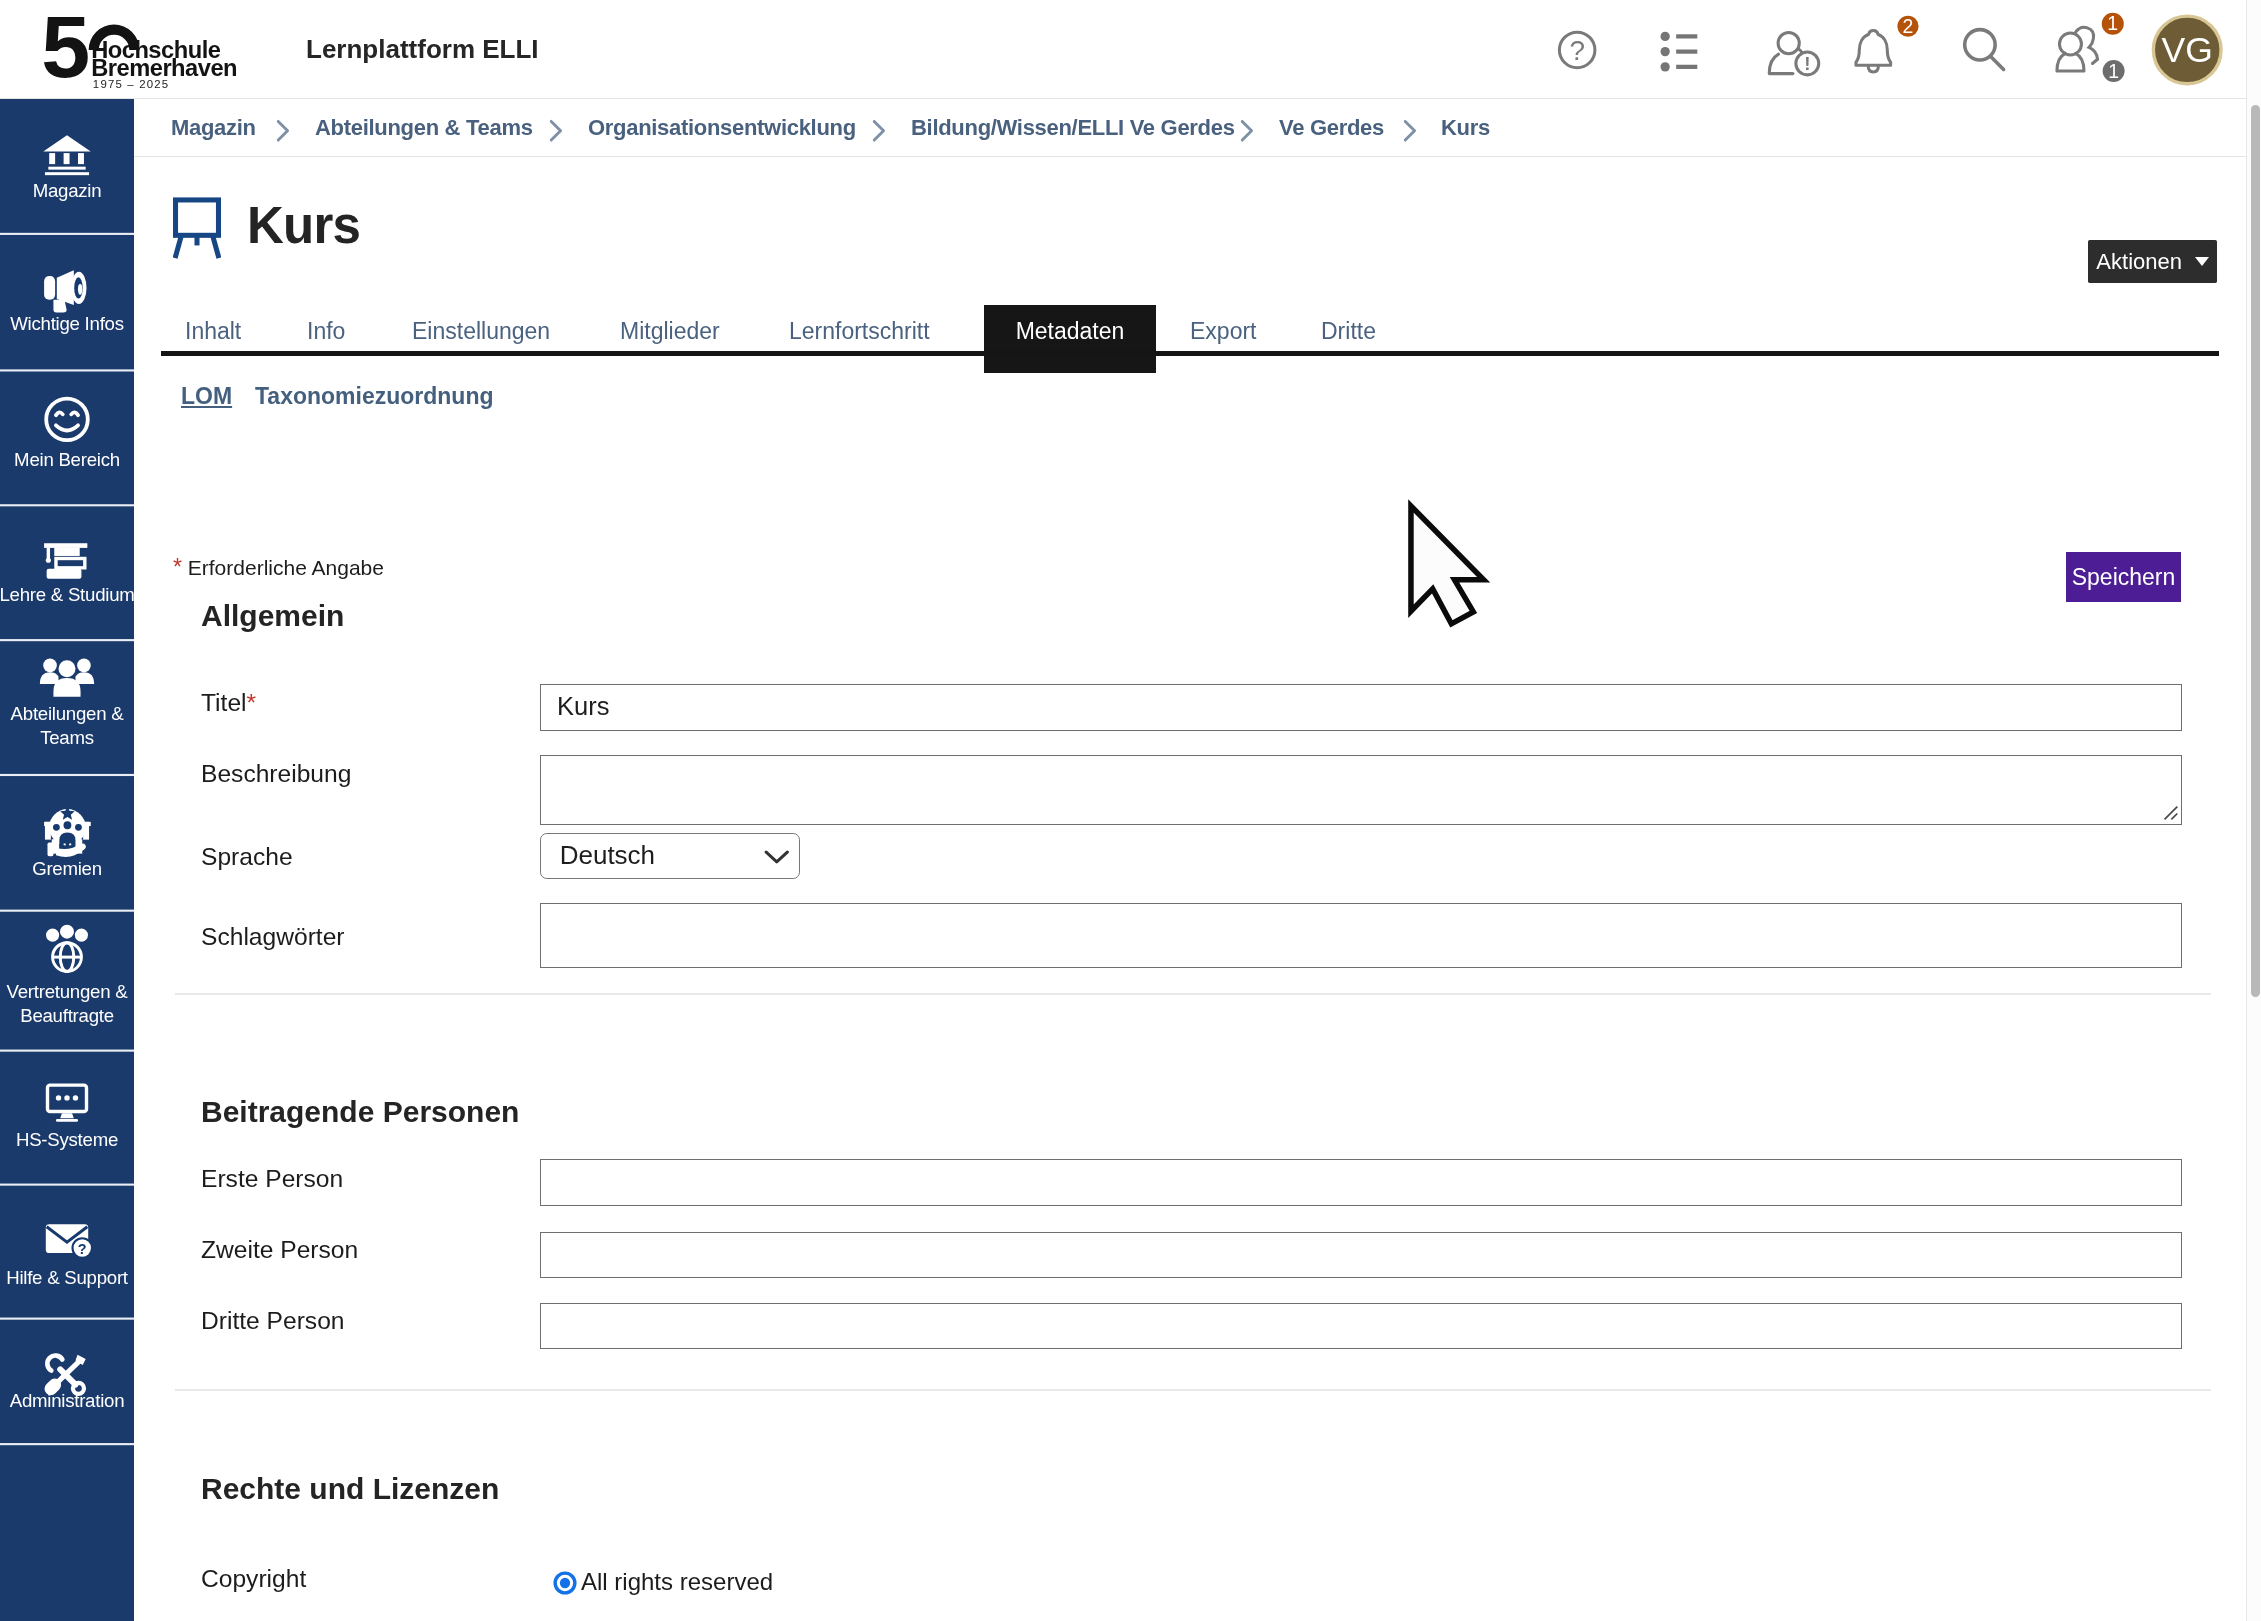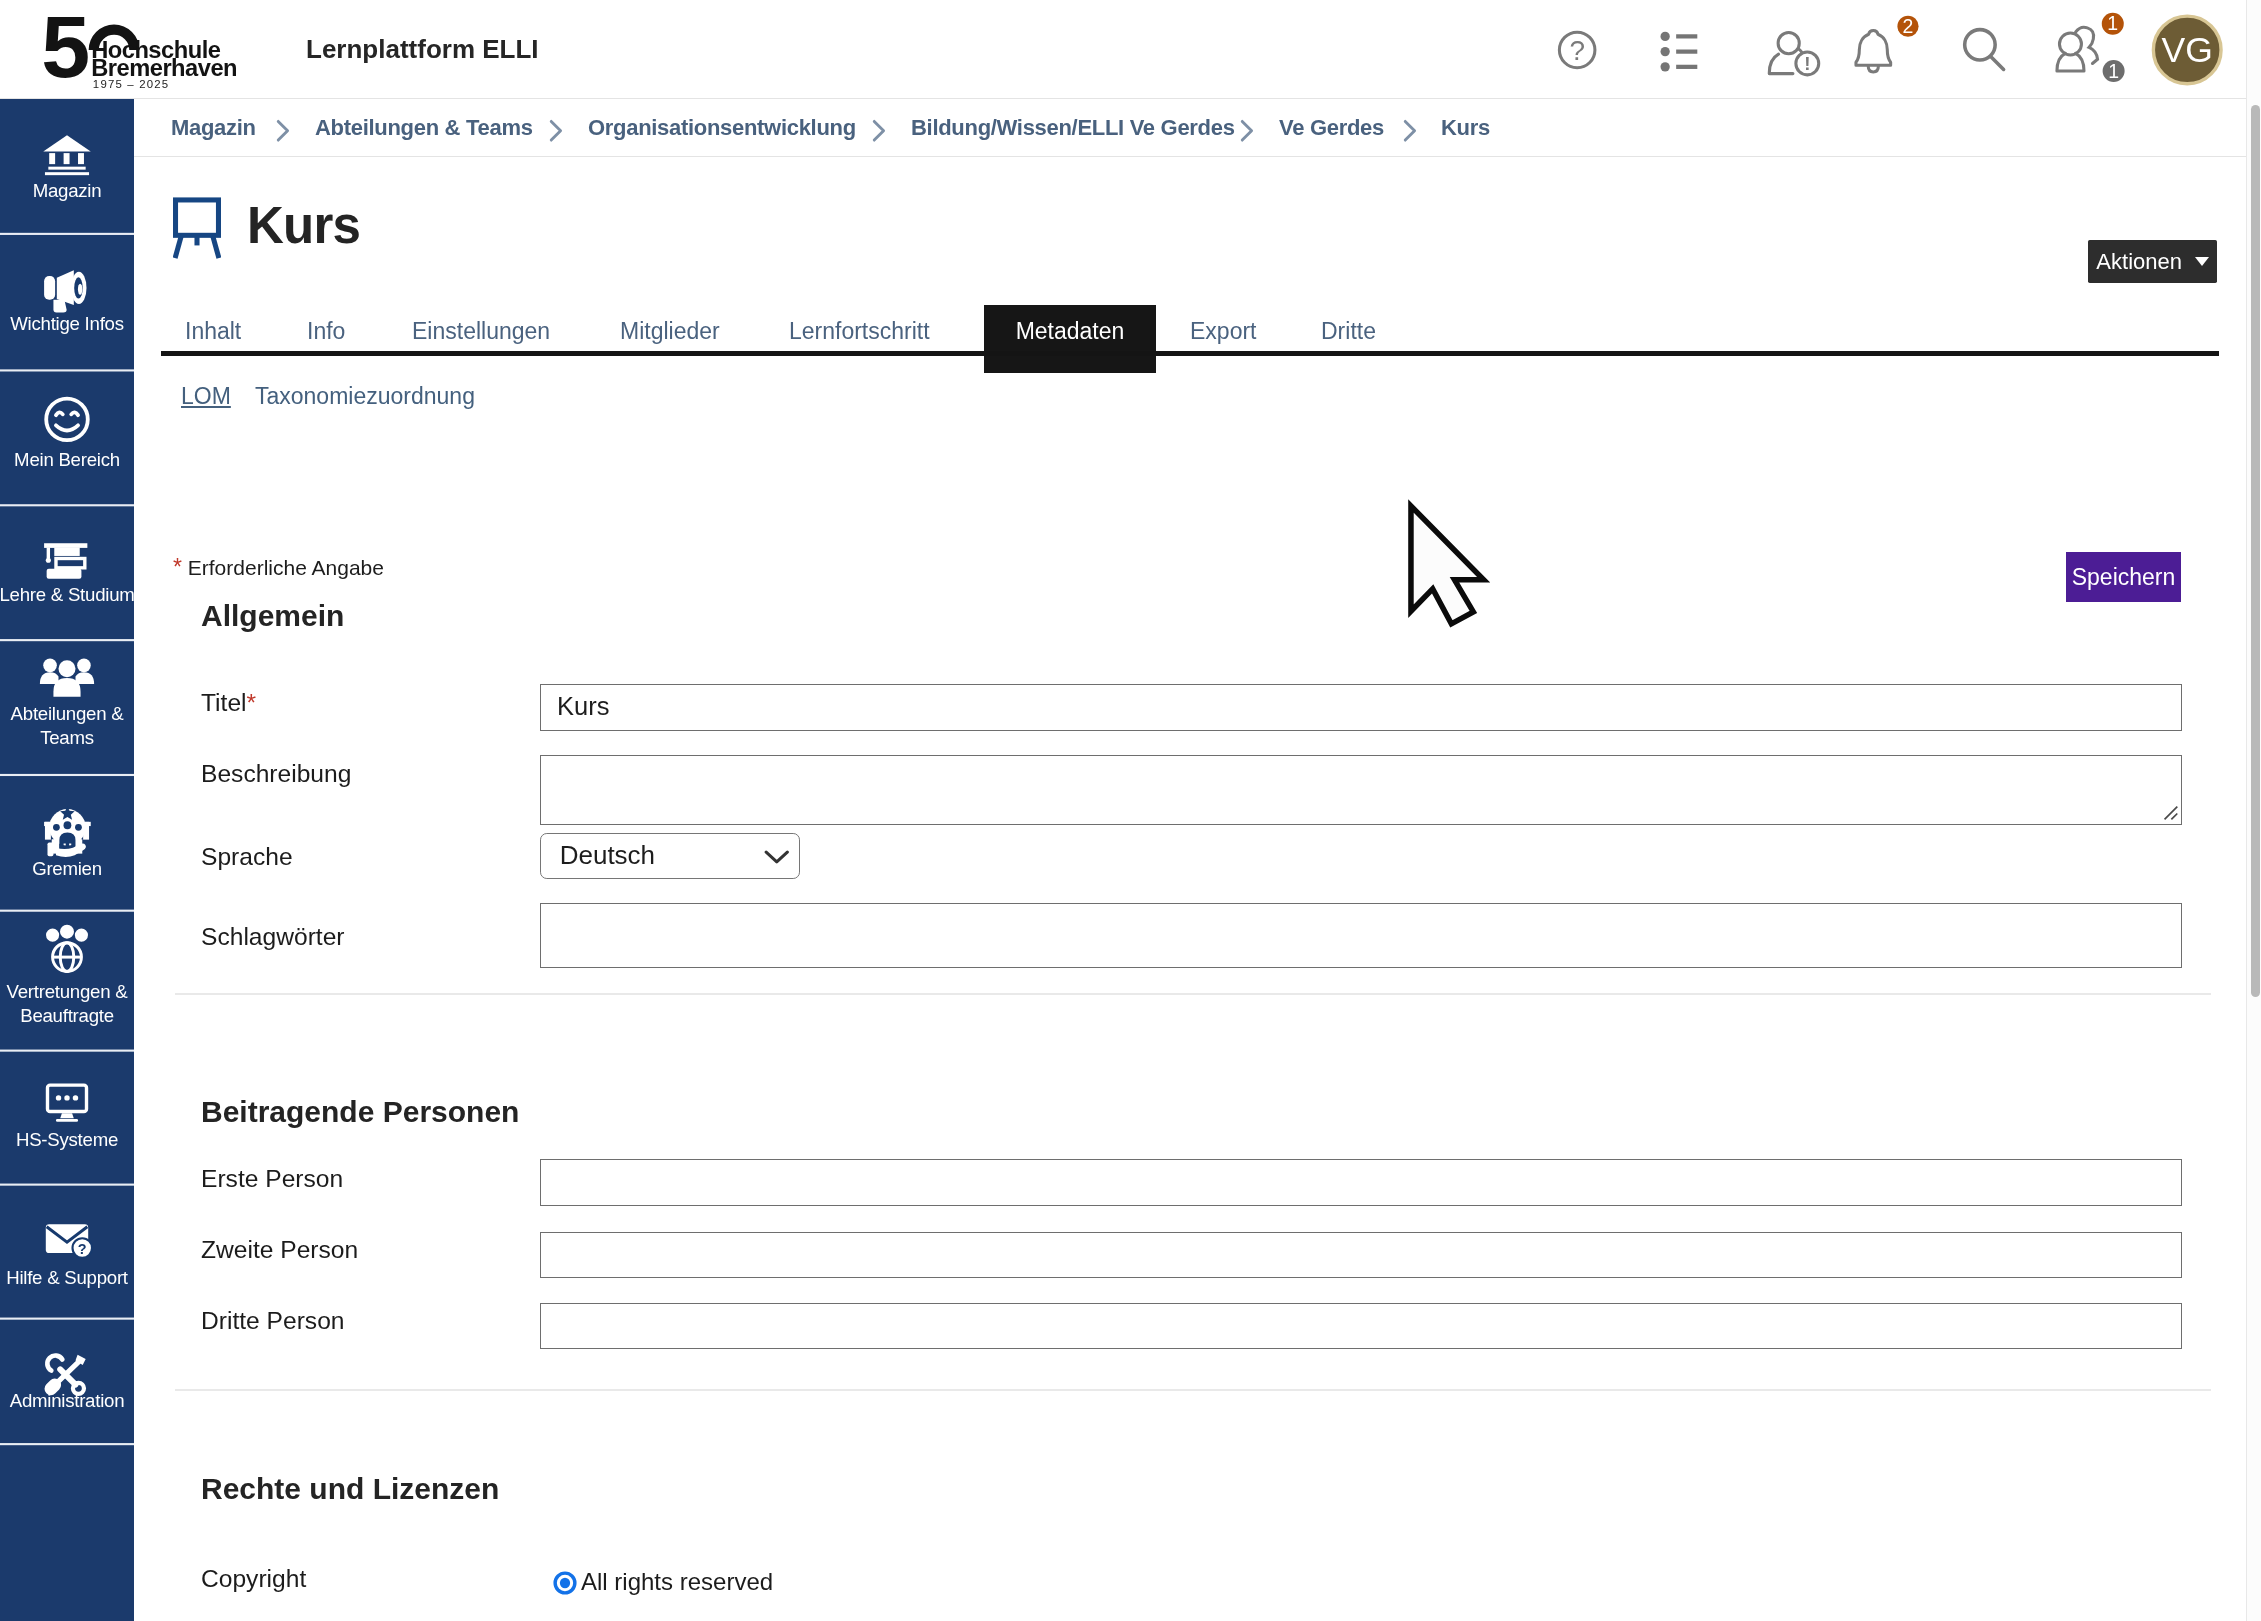--- a/index.html
+++ b/index.html
@@ -22,21 +22,21 @@
 
 
 #kurstitle { position:absolute; left:247px; top:200px; font-size:51px; font-weight:bold; color:#242424; line-height:1; letter-spacing:-0.8px; }
 #aktionen { position:absolute; left:2088px; top:192px; width:129px; height:43px; background:#2d2d2d; color:#fff; font-size:22px; text-align:center; line-height:43px; border-radius:1.7px;margin-top:48px; }
 #aktionen .tri { display:inline-block; width:0; height:0; border-left:7.6px solid transparent; border-right:7.6px solid transparent; border-top:9.3px solid #fff; margin-left:12.7px; vertical-align:middle; margin-top:-3.4px; }
 
 
 .tab { position:absolute; top:305px; height:52px; line-height:52px; font-size:23px; color:#4a627f; }
 #tabactive { position:absolute; left:984px; top:305px; width:172px; height:68px; background:#161616; color:#fff; font-size:23px; text-align:center; line-height:52px; }
 #tabline { position:absolute; left:161px; top:351px; width:2058px; height:5.1px; background:#141414; }
-.subtab { position:absolute; top:383px; font-size:23px; color:#44607e; }
+.subtab { position:absolute; top:383px; font-size:23px; color:#44607e;font-weight:bold; }
 
 
 #graybar { position:absolute; left:161px; top:447px; width:2058px; height:81px; background:#eeeeee; }
 #graybar .txt { position:absolute; left:805px; top:23px; font-size:24.6px; color:#1f1f1f; }
 
 
 #required { position:absolute; left:173px; top:554px; font-size:21px; color:#1d1d1d; }
 #required .star { color:#c0392b; font-size:23px; }
 #speichern { position:absolute; left:2066px; top:552px; width:115px; height:50px; background:#4c1d95; color:#fff; font-size:23px; text-align:center; line-height:50px; }
 .h2 { position:absolute; left:201px; font-size:30px; font-weight:bold; color:#242424; }

